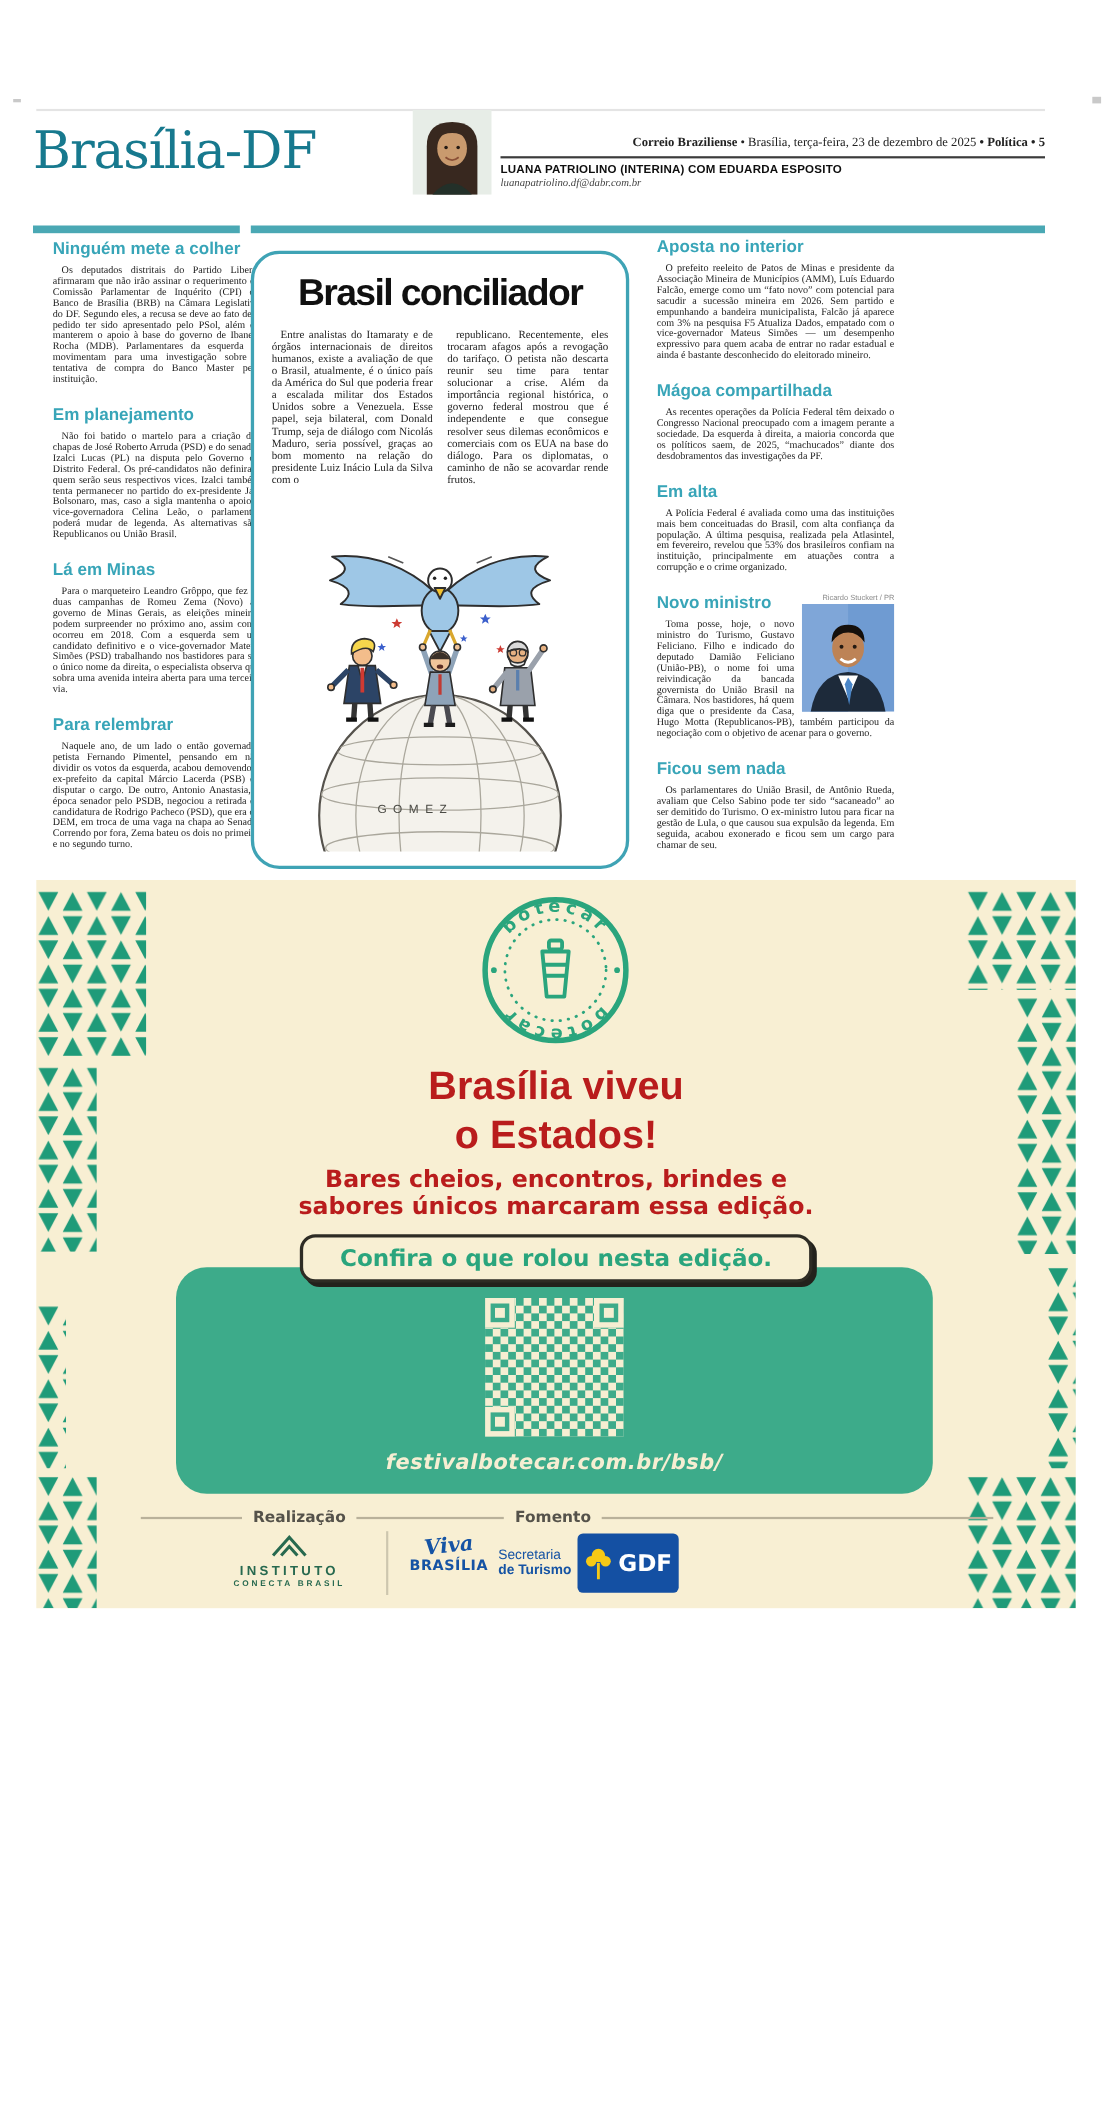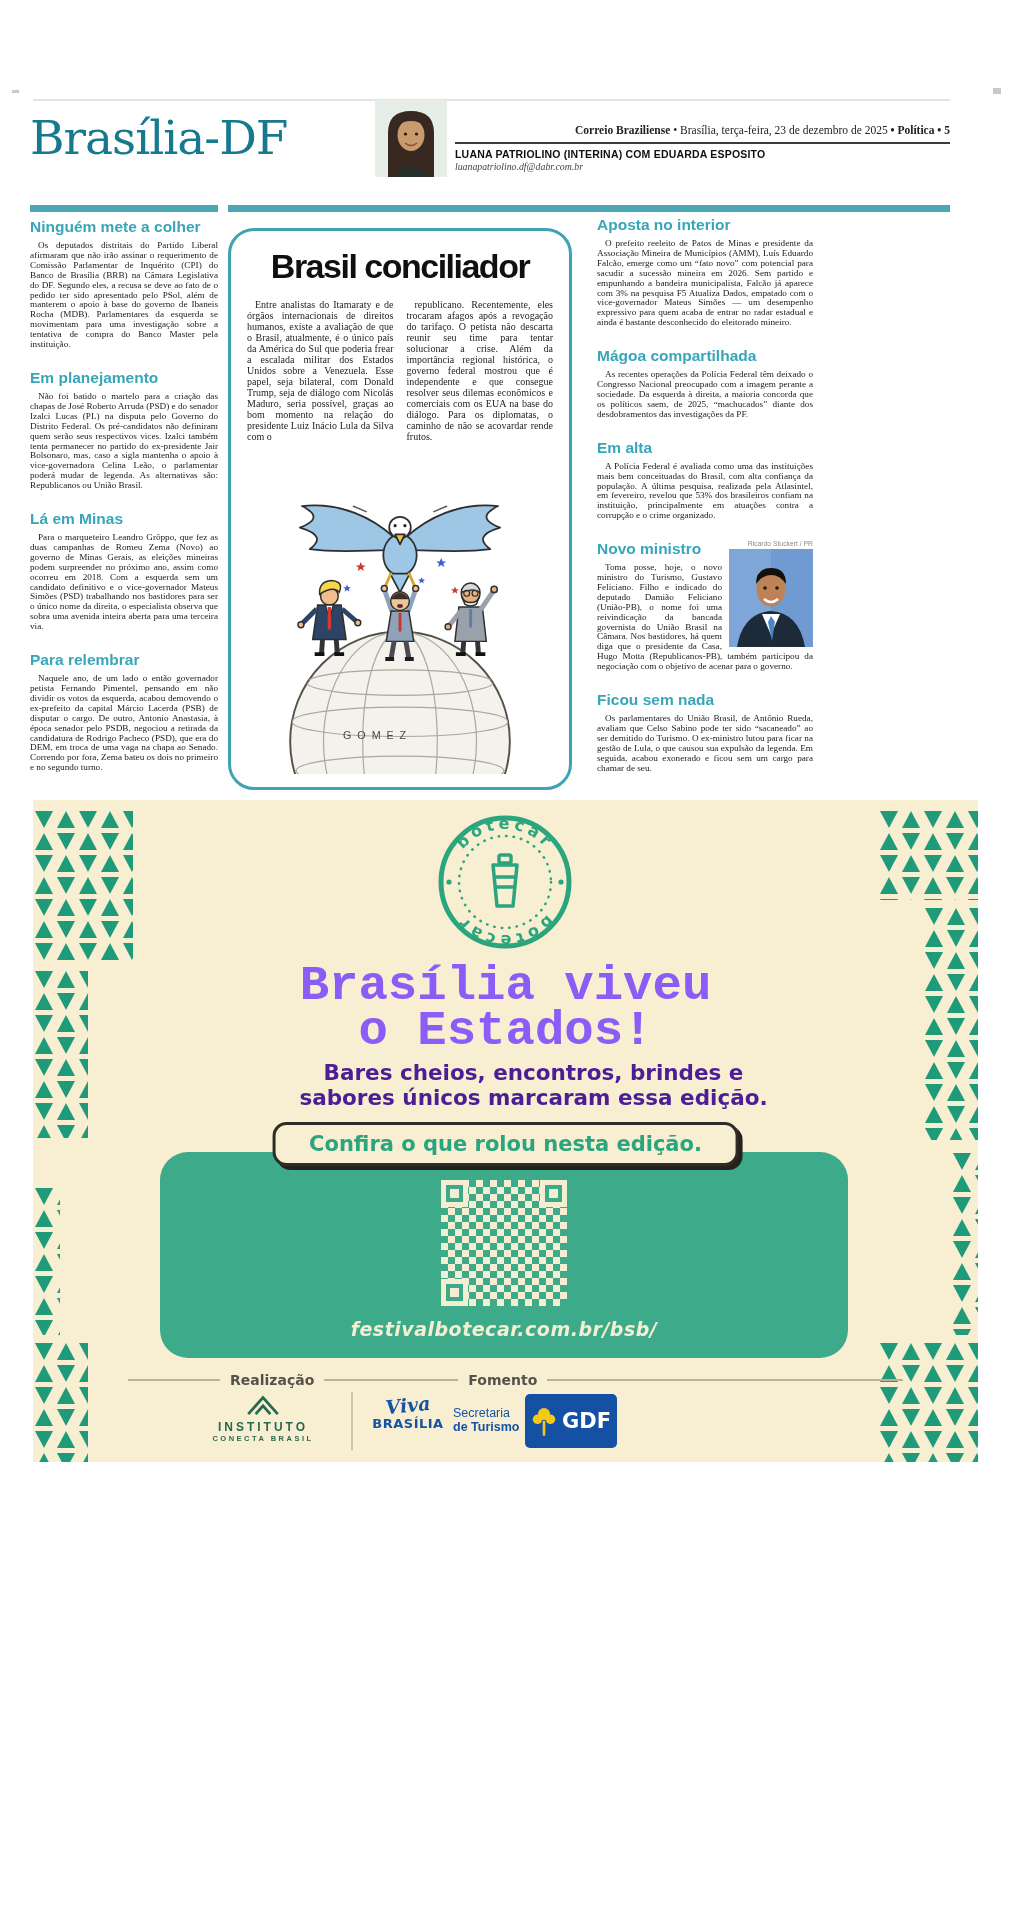--- a/index.html
+++ b/index.html
@@ -19,21 +19,21 @@
   .byline{position:absolute;left:455px;top:148px;font-family:"Liberation Sans",sans-serif;
           font-size:10.5px;font-weight:700;color:#0f0f0f;letter-spacing:.2px;}
   .byline-email{position:absolute;left:455px;top:161px;font-style:italic;font-size:9.8px;color:#444;}
 
   
   .bar{position:absolute;top:205px;height:7px;background:#4aa8b4;}
   .bar.b-left{left:30px;width:188px;}
   .bar.b-right{left:228px;width:722px;}
 
   
-  .col-left{position:absolute;left:30px;top:214px;width:188px;}
+  .col-left{position:absolute;left:48px;top:214px;width:188px;}
   .col-right{position:absolute;left:597px;top:212px;width:216px;}
   .news h3{font-family:"Liberation Sans",sans-serif;font-size:15.5px;color:#38a5b8;
            margin:19px 0 5px;font-weight:700;}
   .news .sec:first-child h3{margin-top:4px;}
   .news p{font-size:9.2px;line-height:9.9px;text-align:justify;text-indent:8px;margin:0;color:#1b1b1b;}
   .photo-wrap{float:right;width:84px;margin:0 0 4px 7px;text-align:right;}
   .photo-credit{font-family:"Liberation Sans",sans-serif;font-size:6.8px;color:#8a8a8a;margin:0 0 2px;}
   .minister-photo{display:block;width:84px;height:98px;}
 
   
@@ -43,25 +43,25 @@
               text-align:center;margin:8px 0 13px;color:#101010;font-weight:700;}
   .feature-cols{display:flex;gap:13px;}
   .feature-cols p{flex:1;font-size:10px;line-height:11px;text-align:justify;margin:0;text-indent:8px;}
   .cartoon{display:block;margin:4px auto 0;}
 
   
   .ad{position:absolute;left:33px;top:800px;width:945px;height:662px;background:#f8efd3;}
   .pat{position:absolute;}
   .stamp{position:absolute;left:402px;top:12px;width:140px;height:140px;}
   .ad-headline{position:absolute;left:0;top:164px;width:100%;text-align:center;
-               font-family:Liberation Mono, monospace;font-size:49px;line-height:45px;
-               font-weight:700;color:#8b5cf6;}
+               font-family:Liberation Sans, sans-serif;font-size:36px;line-height:45px;
+               font-weight:700;color:#b91c1c;}
   .ad-subtext{position:absolute;left:0;top:260px;width:100%;text-align:center;
               font-family:"DejaVu Sans",sans-serif;font-size:21.5px;line-height:25px;
-              font-weight:700;color:#4c1d95;margin-left:28px;}
+              font-weight:700;color:#b91c1c;}
   .ad-button{position:absolute;left:50%;transform:translateX(-50%);top:322px;z-index:3;
              background:#f8efd3;border:3px solid #2e2c24;border-radius:14px;padding:7px 34px;
              font-family:"DejaVu Sans",sans-serif;font-size:21px;font-weight:700;color:#2aa57d;
              box-shadow:4px 4px 0 #23221c;white-space:nowrap;cursor:pointer;}
   .ad-panel{position:absolute;left:127px;top:352px;width:688px;height:206px;background:#3dab8a;
             border-radius:28px;z-index:1;}
   .qr{position:absolute;left:50%;margin-left:-63px;top:28px;width:126px;height:126px;
       background:repeating-conic-gradient(#f6eed2 0% 25%, rgba(0,0,0,0) 0% 50%);
       background-size:14px 14px;}
   .finder{position:absolute;width:27px;height:27px;border:5px solid #f6eed2;

